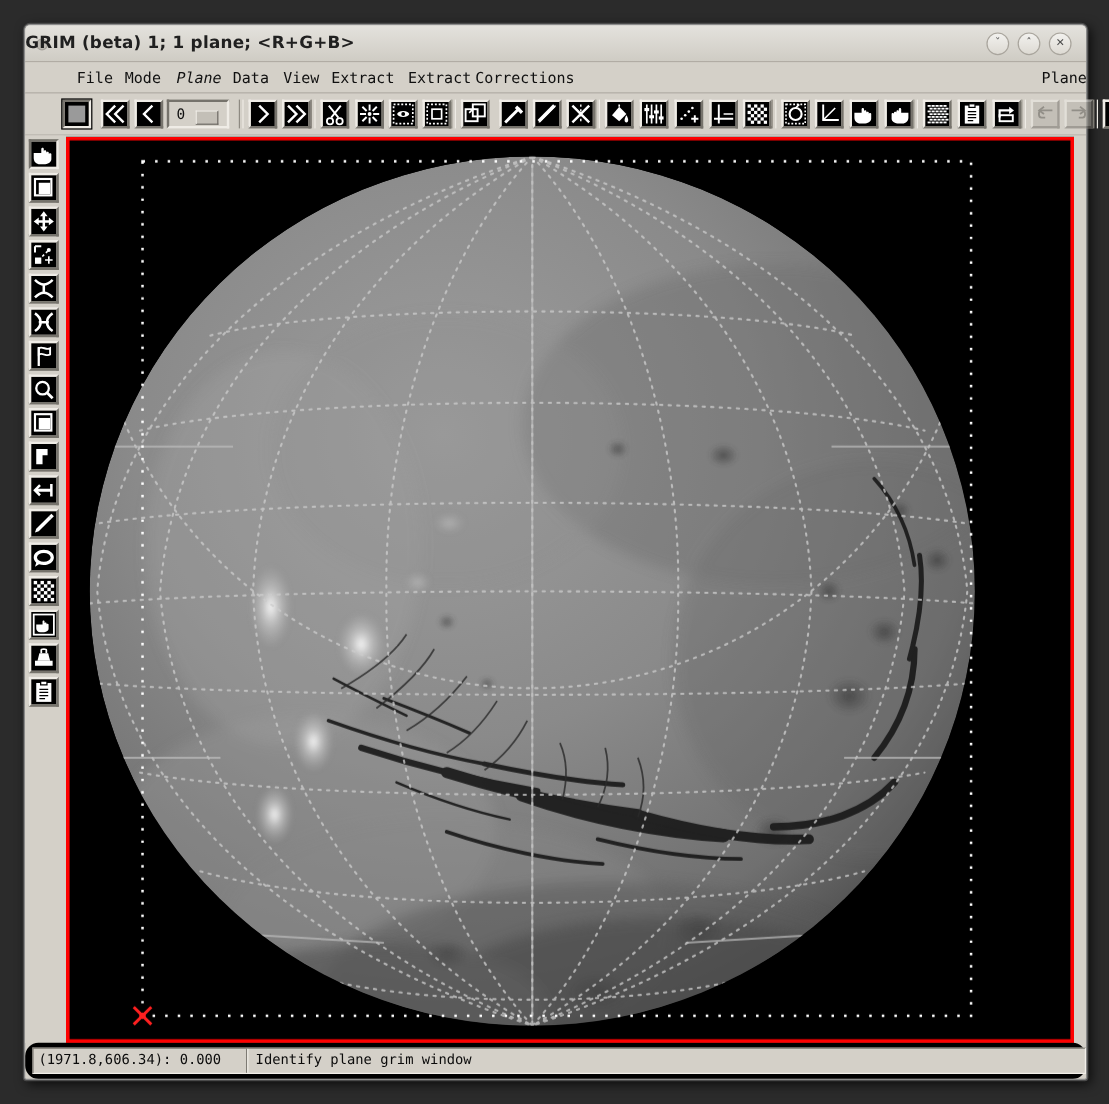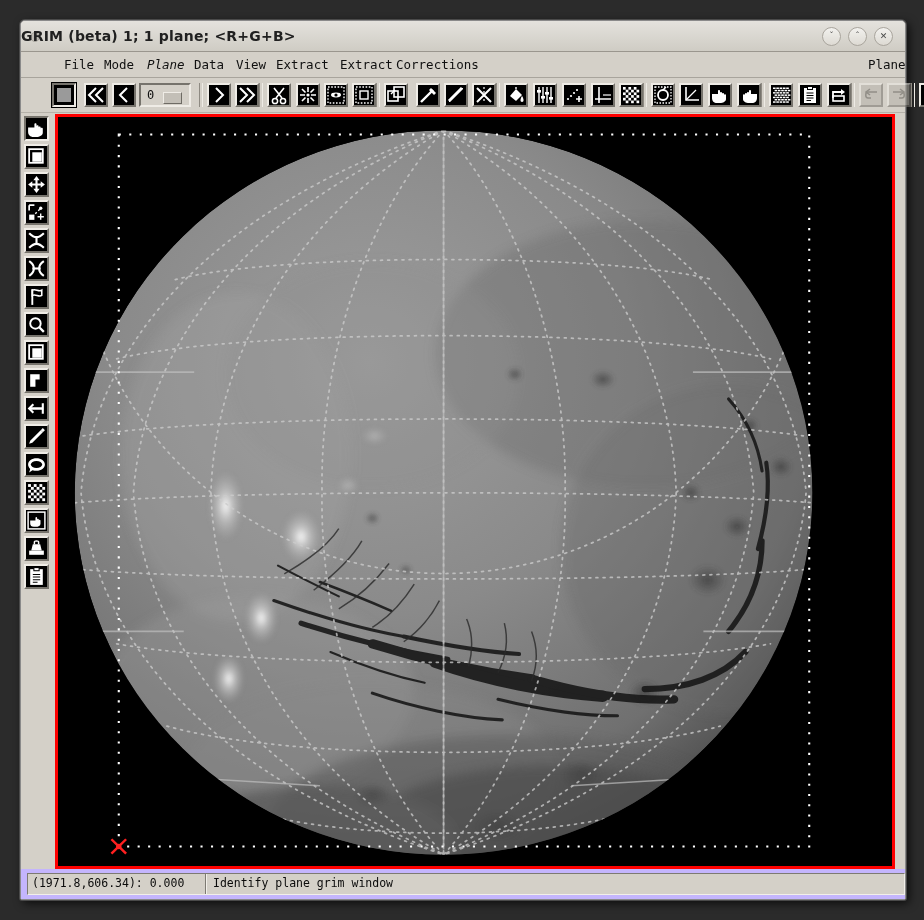--- a/index.html
+++ b/index.html
@@ -67,22 +67,22 @@
 
   
   #canvas-wrap{flex:1 1 auto;position:relative;margin:1px 10px 0 2px;}
   #canvas{position:absolute;left:0;top:0;right:0;bottom:0;
           background:#000;box-sizing:border-box;}
   #redframe{position:absolute;left:0;top:0;right:0;bottom:0;
             border:3px solid #fe0000;box-sizing:border-box;pointer-events:none;z-index:6;}
   #scene{position:absolute;left:3px;top:3px;right:3px;bottom:3px;overflow:hidden;background:#000;}
 
   
-  #statusbar{flex:0 0 30px;height:30px;background:#c4b5fd;position:relative;padding:4px 0 0 6px;
-             box-sizing:border-box;}
+  #statusbar{flex:0 0 30px;height:30px;background:#000000;position:relative;padding:4px 0 0 6px;
+             box-sizing:border-box;border-radius:11px;}
   #status-inner{height:20px;display:flex;
         border-top:1px solid #7d7a73;border-left:1px solid #7d7a73;
         border-right:1px solid #f2efe9;border-bottom:1px solid #f2efe9;background:#d4d0c8;}
   #status-coord{flex:0 0 178px;padding:2px 4px;box-sizing:border-box;
         font-family:"DejaVu Sans Mono",monospace;font-size:11.5px;color:#0b0b0b;
         border-right:1px solid #7d7a73;white-space:nowrap;overflow:hidden;}
   #status-msg{flex:1 1 auto;padding:2px 6px;box-sizing:border-box;
         font-family:"DejaVu Sans Mono",monospace;font-size:11.5px;color:#0b0b0b;
         border-left:1px solid #f2efe9;white-space:nowrap;overflow:hidden;}
 </style>

